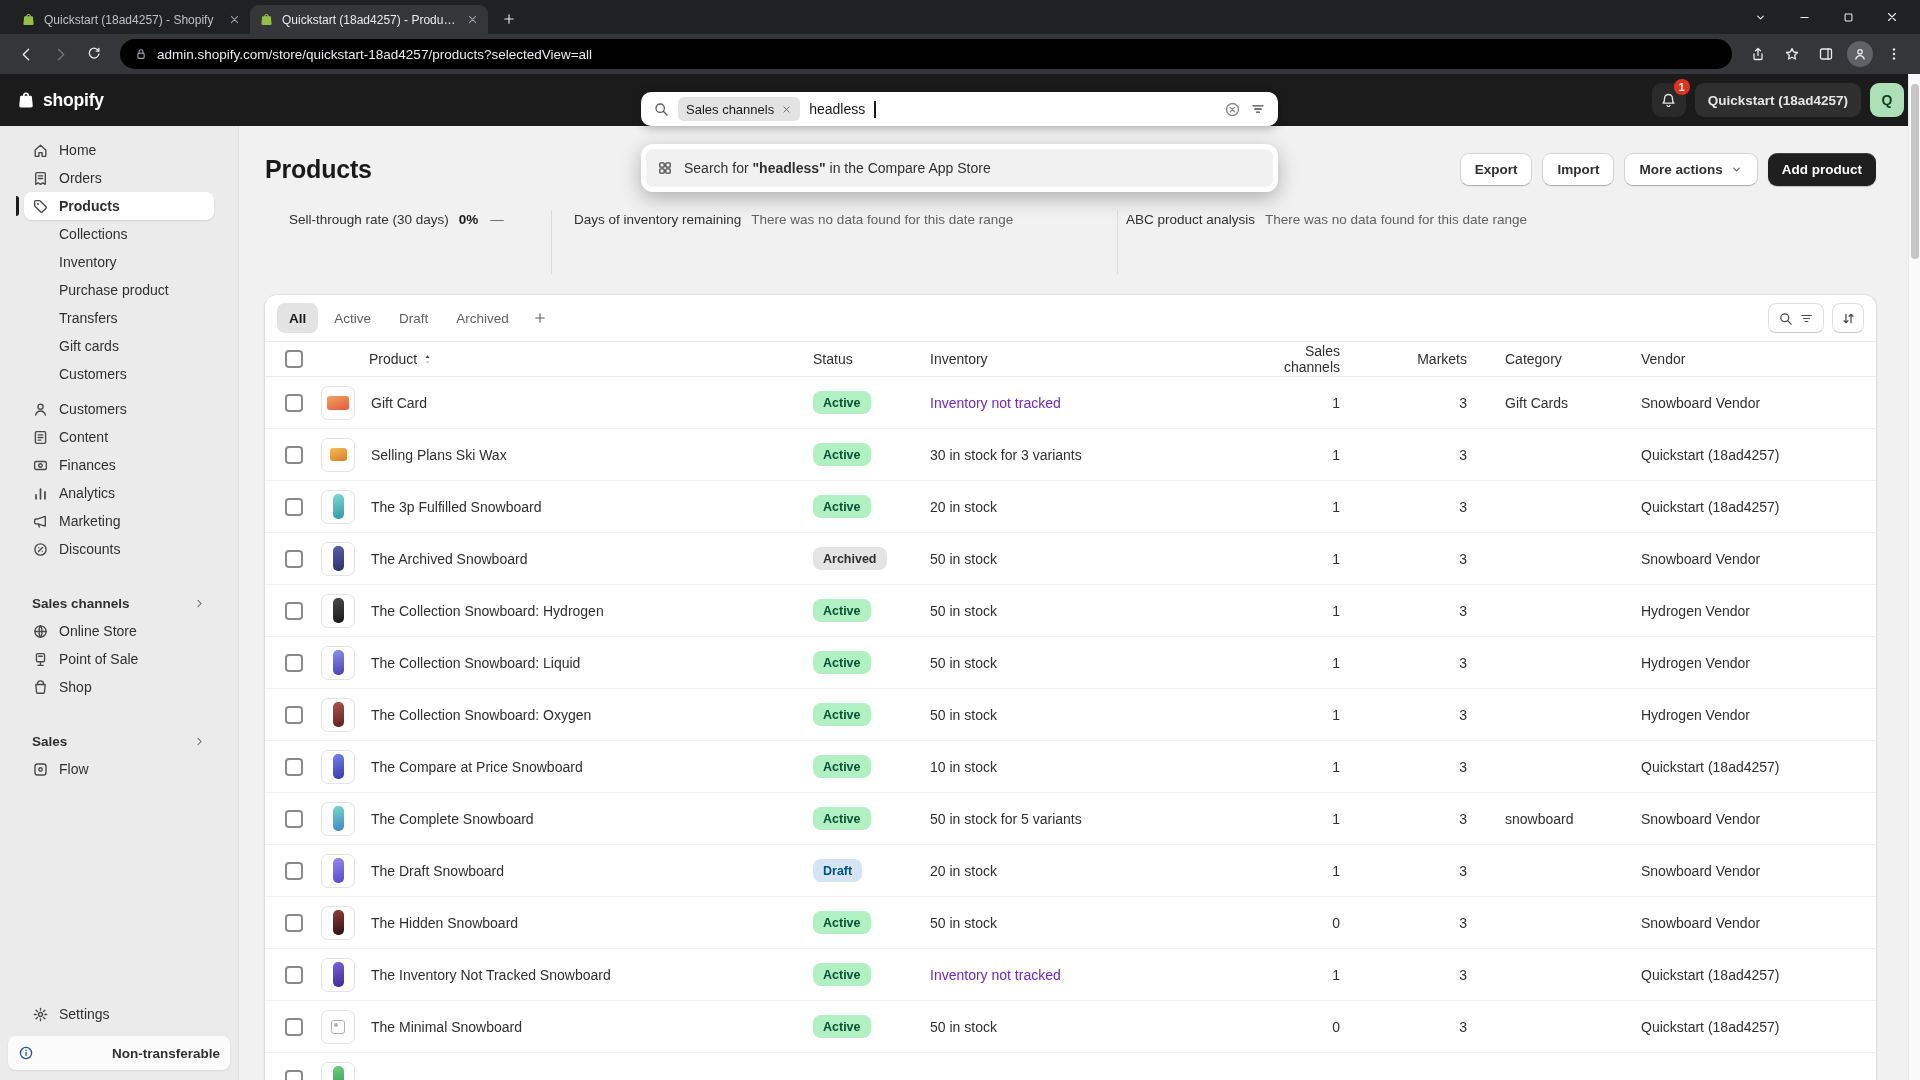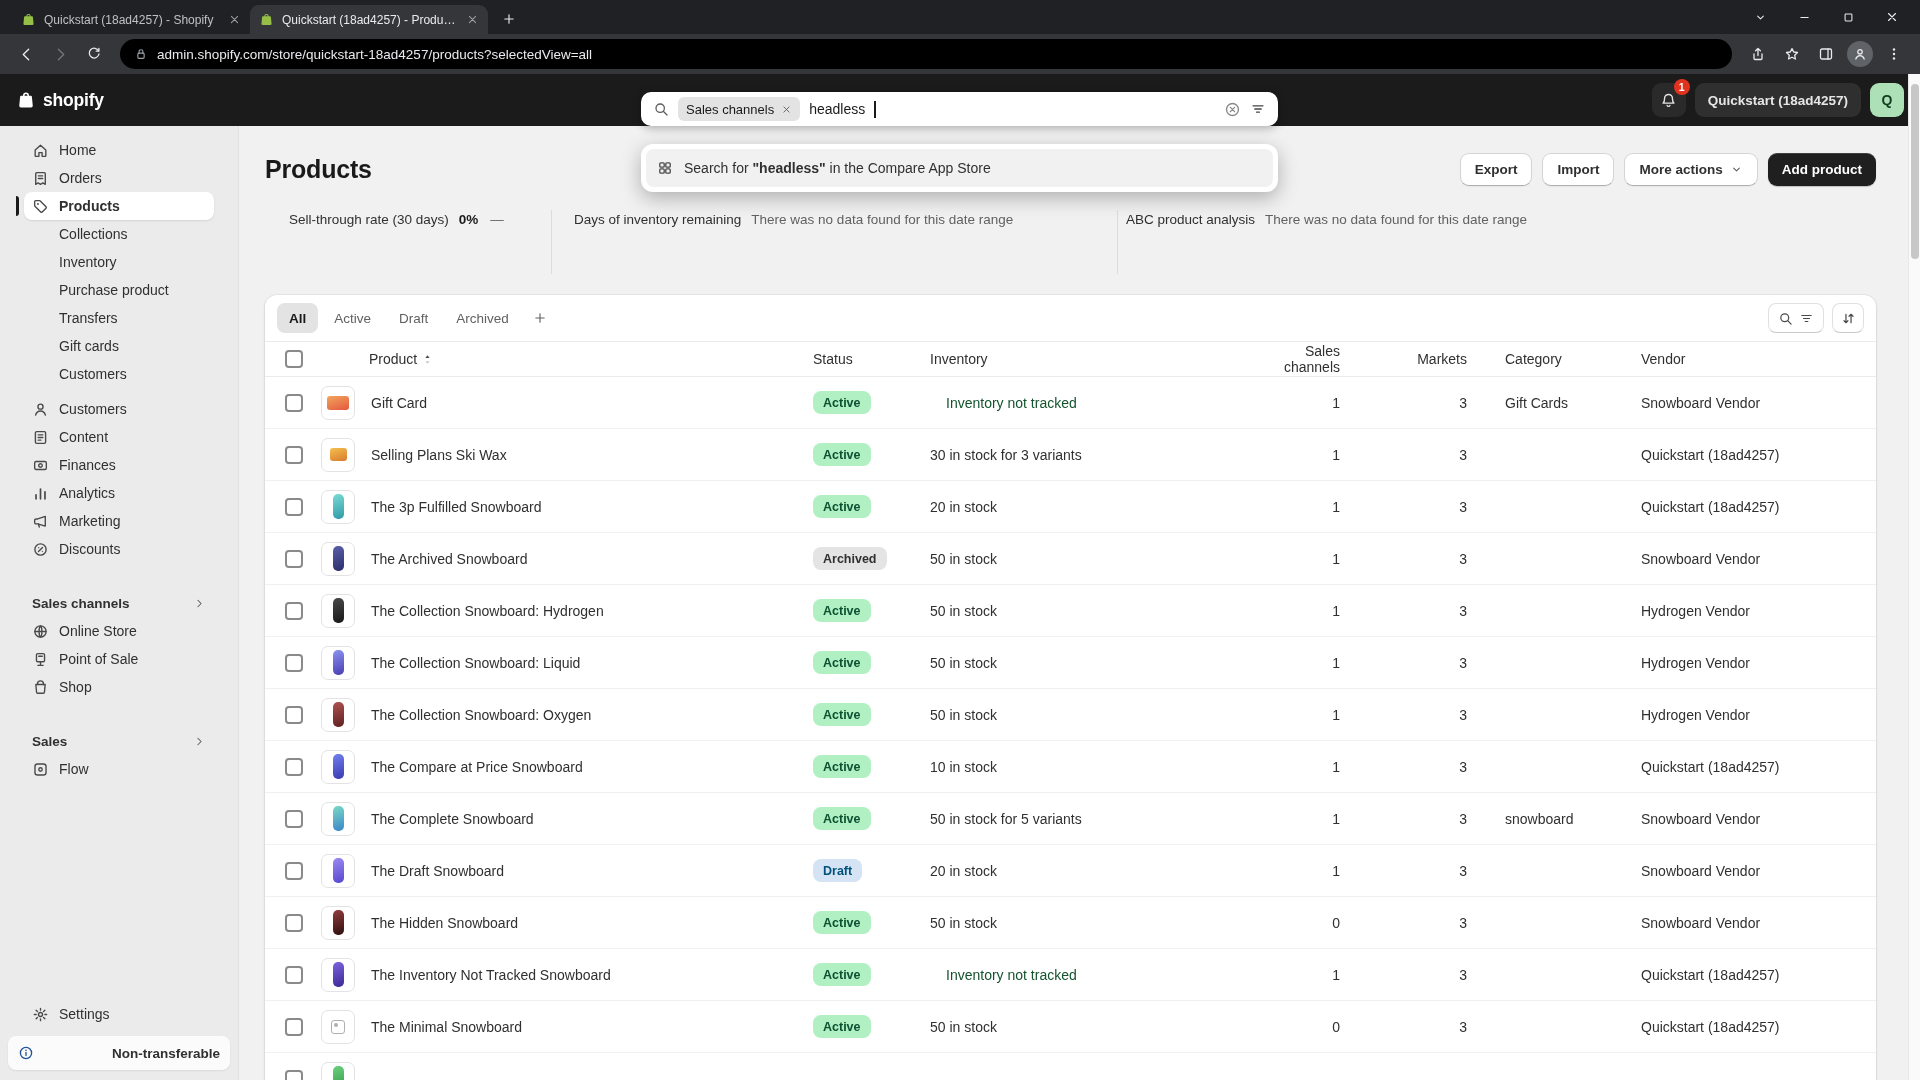--- a/index.html
+++ b/index.html
@@ -117,21 +117,21 @@
   .shape-board{ width:11px; height:25px; border-radius:5px; }
   .shape-card{ width:22px; height:14px; border-radius:3px; }
   .shape-tin{ width:17px; height:13px; border-radius:3px; }
   .shape-placeholder{ width:14px; height:14px; border:1.5px solid #b0b0b0; border-radius:3px; position:relative; }
   .shape-placeholder::after{ content:""; position:absolute; width:4px; height:4px; border-radius:50%; background:#b0b0b0; top:2px; left:2px; }
   .pname{ font-weight:500; color:#303030; white-space:nowrap; overflow:hidden; text-overflow:ellipsis; }
   .badge{ height:23px; padding:0 10px; border-radius:8px; font-size:12.5px; font-weight:600; display:inline-flex; align-items:center; }
   .badge.success{ background:#b0f0c2; color:#0c5132; }
   .badge.neutral{ background:#e4e4e4; color:#303030; }
   .badge.info{ background:#d4e4f5; color:#00527c; }
-  .muted{ color:#14532d;margin-left:16px; }
+  .muted{ color:#6d28d9; }
 
   .scrollbar-track{ position:absolute; right:0; top:0; bottom:0; width:12px; background:#fafafa; border-left:1px solid #e8e8e8; }
   .scrollbar-thumb{ position:absolute; top:10px; left:2px; width:8px; height:175px; border-radius:4px; background:#c7c7c7; }
 </style>
 </head>
 <body>
 
 <div class="chrome-tabs">
   <div class="btab">
     <span class="favicon i15" data-icon="bag" style="color:#95bf47">

